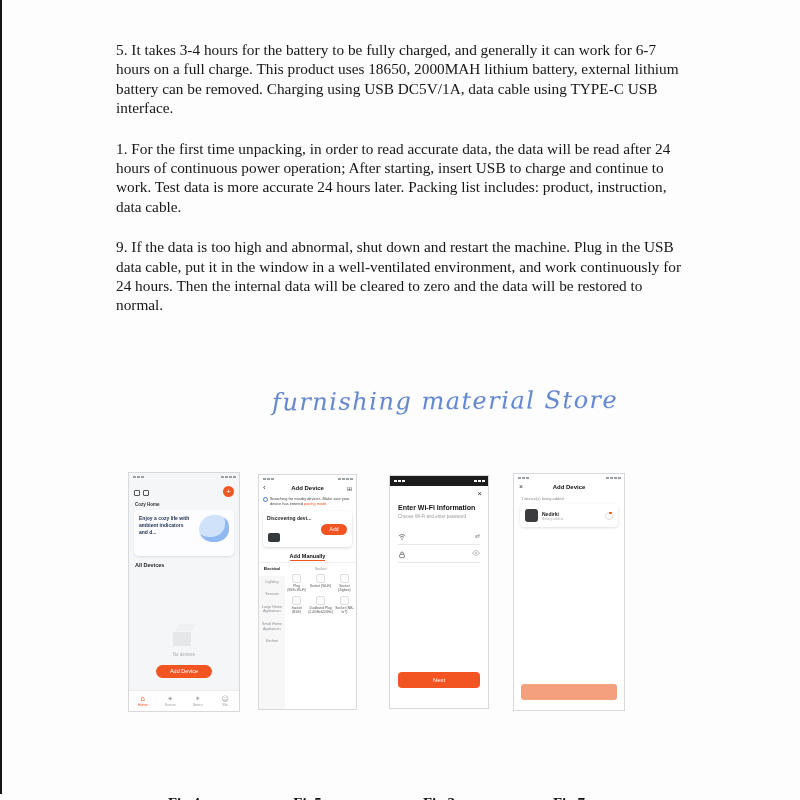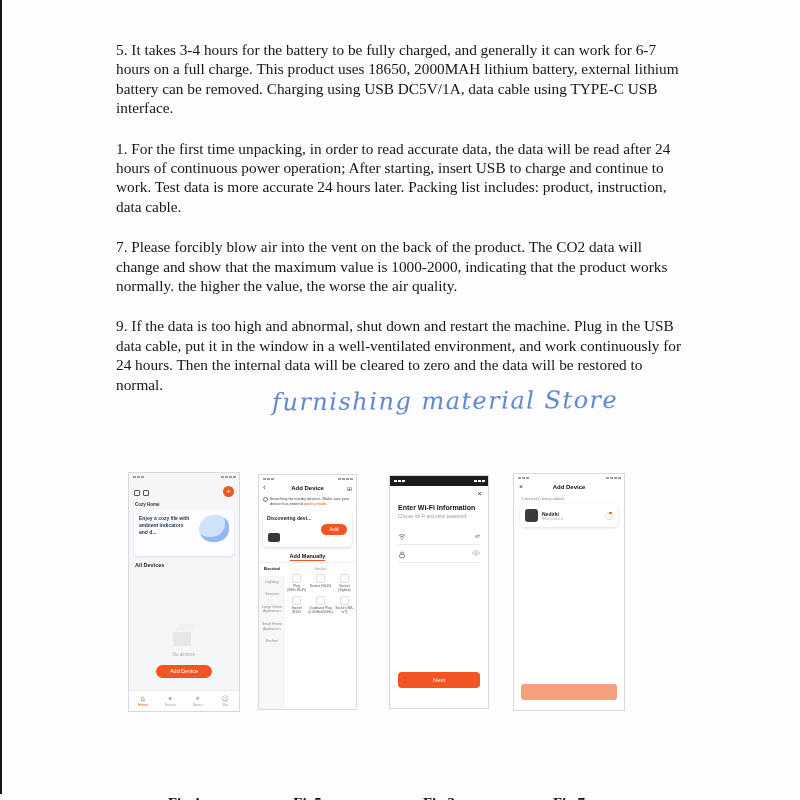--- a/index.html
+++ b/index.html
@@ -110,21 +110,20 @@
   .f7-donebtn { margin:0 7px 10px; height:16px; flex:none; background:#f4a07c; border-radius:3px; }
 </style>
 </head>
 <body>
 
 <div class="edge-line"></div>
 
 <div class="doc">
   <p>5.  It takes 3-4 hours for the battery to be fully charged, and generally it can work for 6-7 hours on a full charge. This product uses 18650, 2000MAH lithium battery, external lithium battery can be removed. Charging using USB DC5V/1A, data cable using TYPE-C USB interface.</p>
   <p>1. For the first time unpacking, in order to read accurate data, the data will be read after 24 hours of continuous power operation; After starting, insert USB to charge and continue to work. Test data is more accurate 24 hours later. Packing list includes: product, instruction, data cable.</p>
-  <p>7. Please forcibly blow air into the vent on the back of the product. The CO2 data will change and show that the maximum value is 1000-2000, indicating that the product works normally.  the higher the value, the worse the air quality.</p>
   <p>9. If the data is too high and abnormal, shut down and restart the machine. Plug in the USB data cable, put it in the window in a well-ventilated environment, and work continuously for 24 hours. Then the internal data will be cleared to zero and the data will be restored to normal.</p>
 </div>
 <div class="watermark">furnishing material Store</div>
 
 <div class="phone phone4">
   <div class="sbar">
     <span class="sb-g">
         <i></i>
         <i></i>
         <i></i>

